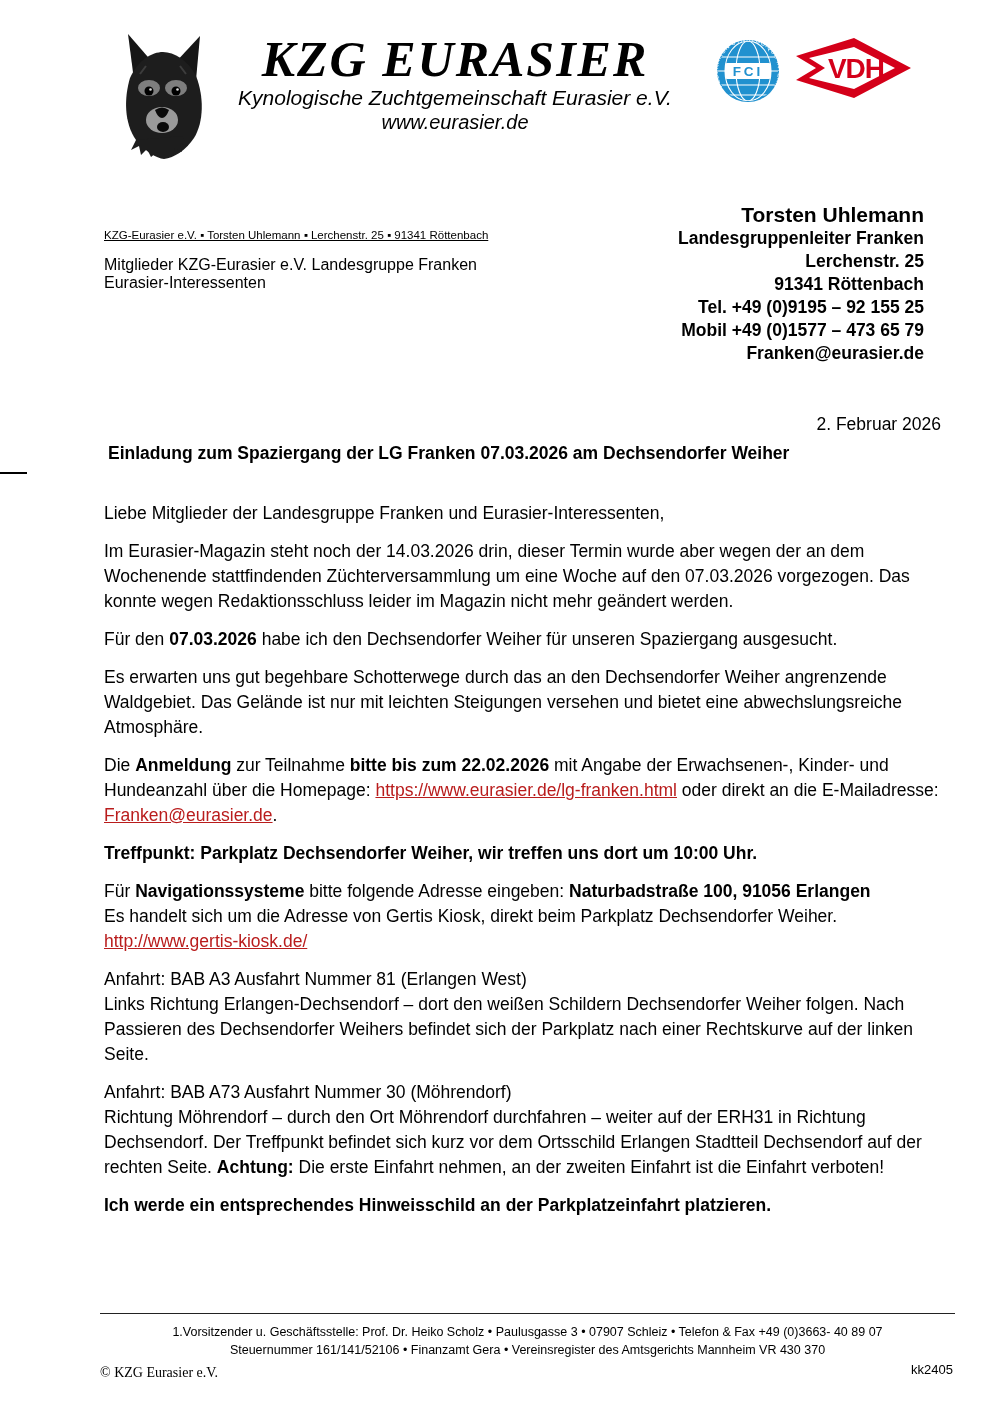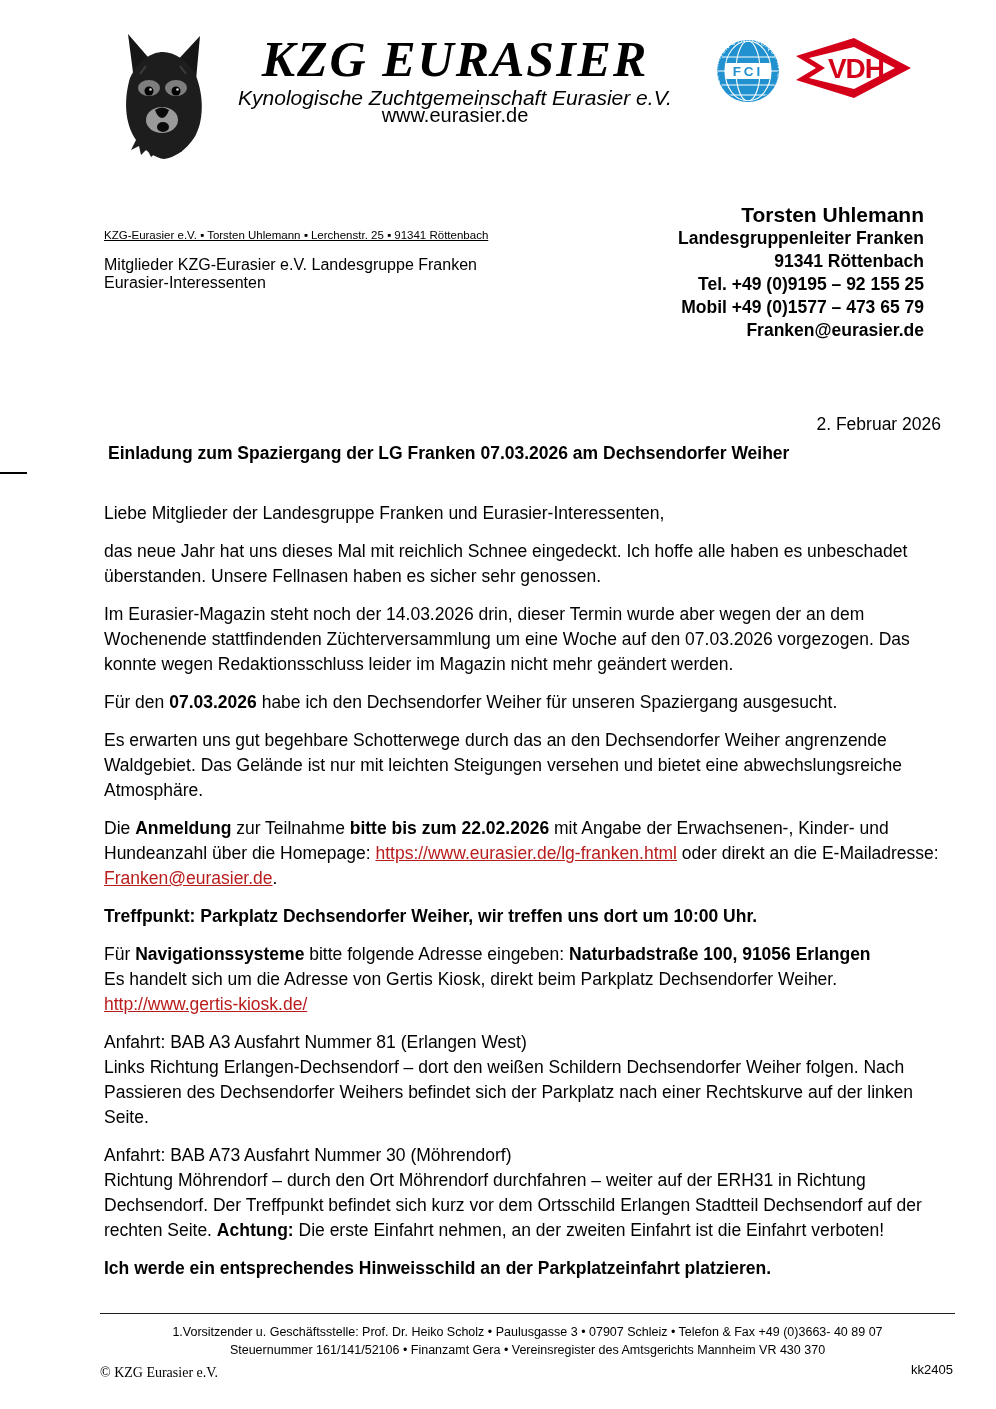--- a/index.html
+++ b/index.html
@@ -7,21 +7,21 @@
         font-family:"Liberation Sans",sans-serif;color:#000;}
 
   
   .dog-logo{position:absolute;left:116px;top:28px;width:96px;height:134px;}
   .header-center{position:absolute;left:210px;top:0;width:490px;text-align:center;}
   .org-title{position:absolute;left:0;top:30px;width:490px;
              font-family:"Liberation Serif",serif;font-weight:bold;font-style:italic;
              font-size:50px;letter-spacing:2px;white-space:nowrap;}
   .org-subtitle{position:absolute;left:0;top:86px;width:490px;
                 font-style:italic;font-size:21px;white-space:nowrap;}
-  .org-site{position:absolute;left:0;top:104px;width:490px;font-size:20px;}
+  .org-site{position:absolute;left:0;top:111px;width:490px;font-style:italic;font-size:20px;}
   .fci-logo{position:absolute;left:711px;top:34px;width:74px;height:74px;}
   .vdh-logo{position:absolute;left:792px;top:36px;width:122px;height:64px;}
 
   
   .sender-line{position:absolute;left:104px;top:229px;font-size:11.5px;
                text-decoration:underline;white-space:nowrap;}
   .recipient{position:absolute;left:104px;top:256px;font-size:16px;line-height:18px;}
   .contact{position:absolute;right:72px;top:202px;text-align:right;font-weight:bold;
            font-size:17.5px;line-height:23px;white-space:nowrap;}
   .contact .name{font-size:21px;line-height:25px;}
@@ -106,34 +106,34 @@
   <div class="sender-line">KZG-Eurasier e.V. ▪ Torsten Uhlemann ▪ Lerchenstr. 25 ▪ 91341 Röttenbach</div>
 
   <div class="recipient">
     <div>Mitglieder KZG-Eurasier e.V. Landesgruppe Franken</div>
     <div>Eurasier-Interessenten</div>
   </div>
 
   <div class="contact">
     <div class="name">Torsten Uhlemann</div>
     <div>Landesgruppenleiter Franken</div>
+    <div>Lerchenstr. 25</div>
     <div>91341 Röttenbach</div>
     <div>Tel. +49 (0)9195 – 92 155 25</div>
     <div>Mobil +49 (0)1577 – 473 65 79</div>
     <div>Franken@eurasier.de</div>
   </div>
 
   <div class="fold-mark"></div>
 
   <div class="letter">
     <p class="date">2. Februar 2026</p>
     <p class="subject">Einladung zum Spaziergang der LG Franken 07.03.2026 am Dechsendorfer Weiher</p>
     <p class="salutation">Liebe Mitglieder der Landesgruppe Franken und Eurasier-Interessenten,</p>
 
-    <p>das neue Jahr hat uns dieses Mal mit reichlich Schnee eingedeckt. Ich hoffe alle haben es unbeschadet überstanden. Unsere Fellnasen haben es sicher sehr genossen.</p>
     <p>Im Eurasier-Magazin steht noch der 14.03.2026 drin, dieser Termin wurde aber wegen der an dem Wochenende stattfindenden Züchterversammlung um eine Woche auf den 07.03.2026 vorgezogen. Das konnte wegen Redaktionsschluss leider im Magazin nicht mehr geändert werden.</p>
 
     <p><span>Für den </span><span class="bold">07.03.2026</span><span> habe ich den Dechsendorfer Weiher für unseren Spaziergang ausgesucht.</span></p>
 
     <p>Es erwarten uns gut begehbare Schotterwege durch das an den Dechsendorfer Weiher angrenzende Waldgebiet. Das Gelände ist nur mit leichten Steigungen versehen und bietet eine abwechslungsreiche Atmosphäre.</p>
 
     <p><span>Die </span><span class="bold">Anmeldung</span><span> zur Teilnahme </span><span class="bold">bitte bis zum 22.02.2026</span><span> mit Angabe der Erwachsenen-, Kinder- und Hundeanzahl über die Homepage: </span><a class="lnk">https://www.eurasier.de/lg-franken.html</a><span> oder direkt an die E-Mailadresse: </span><a class="lnk">Franken@eurasier.de</a><span>.</span></p>
 
     <p class="bold">Treffpunkt: Parkplatz Dechsendorfer Weiher, wir treffen uns dort um 10:00 Uhr.</p>
 

